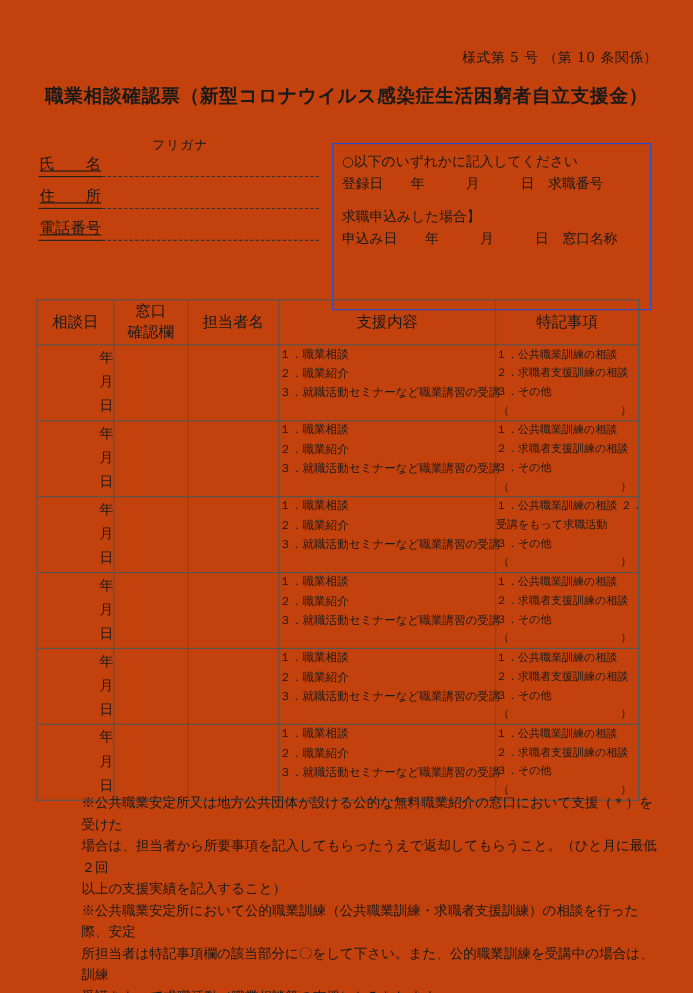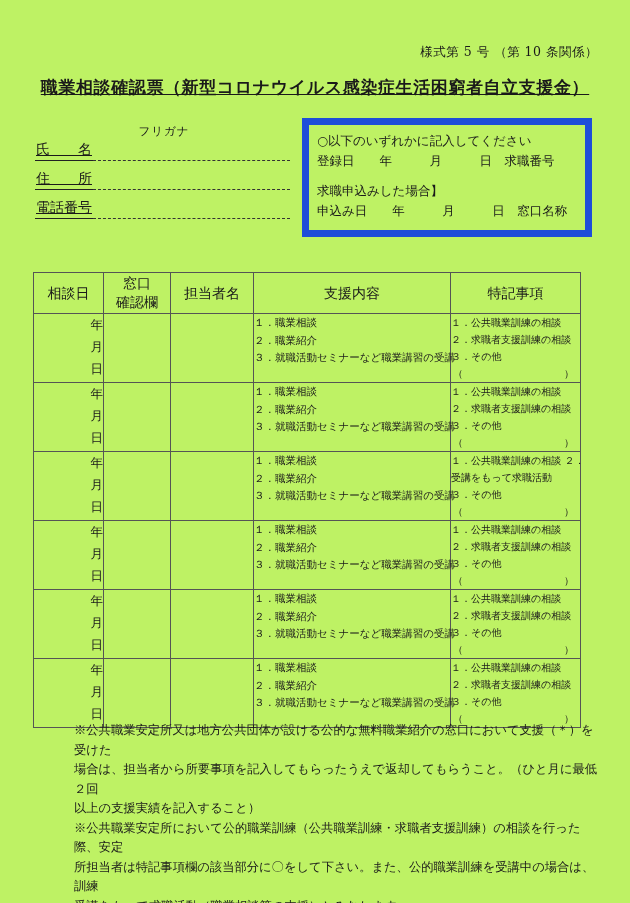--- a/index.html
+++ b/index.html
@@ -11,21 +11,21 @@
     width: 630px;
     height: 903px;
     position: relative;
     font-family: "DejaVu Serif", "Liberation Serif", serif;
     color: #1a1a1a;
     overflow: hidden;
   }
   .page {
     position: absolute;
     inset: 0;
-    background: #bef264;
+    background: #c2410c;
   }
 
   
   .form-no {
     position: absolute;
     top: 44px;
     right: 32px;
     font-size: 12.5px;
     letter-spacing: 0.5px;
     white-space: nowrap;
@@ -35,21 +35,20 @@
   .title {
     position: absolute;
     top: 76px;
     left: 0;
     right: 0;
     text-align: center;
     font-size: 17px;
     font-weight: bold;
     letter-spacing: 0.6px;
     white-space: nowrap;
-    text-decoration: underline;
   }
 
   
   .upper {
     position: absolute;
     top: 118px;
     left: 33px;
     right: 33px;
     height: 150px;
   }
@@ -89,24 +88,24 @@
   .field-fill {
     flex: 1 1 auto;
     border-bottom: 1px dashed #333;
     height: 16px;
   }
 
   
   .inst-box {
     position: absolute;
     left: 269px;
-    top: 0;
+    top: 12px;
     width: 290px;
-    height: 119px;
-    border: 7px solid #1d4ed8;
+    height: 152px;
+    border: 1px solid #1d4ed8;
     box-sizing: border-box;
     padding: 6px 8px 0 8px;
   }
   .inst-line {
     font-size: 12.5px;
     line-height: 20px;
     white-space: nowrap;
   }
   .inst-gap {
     height: 10px;

